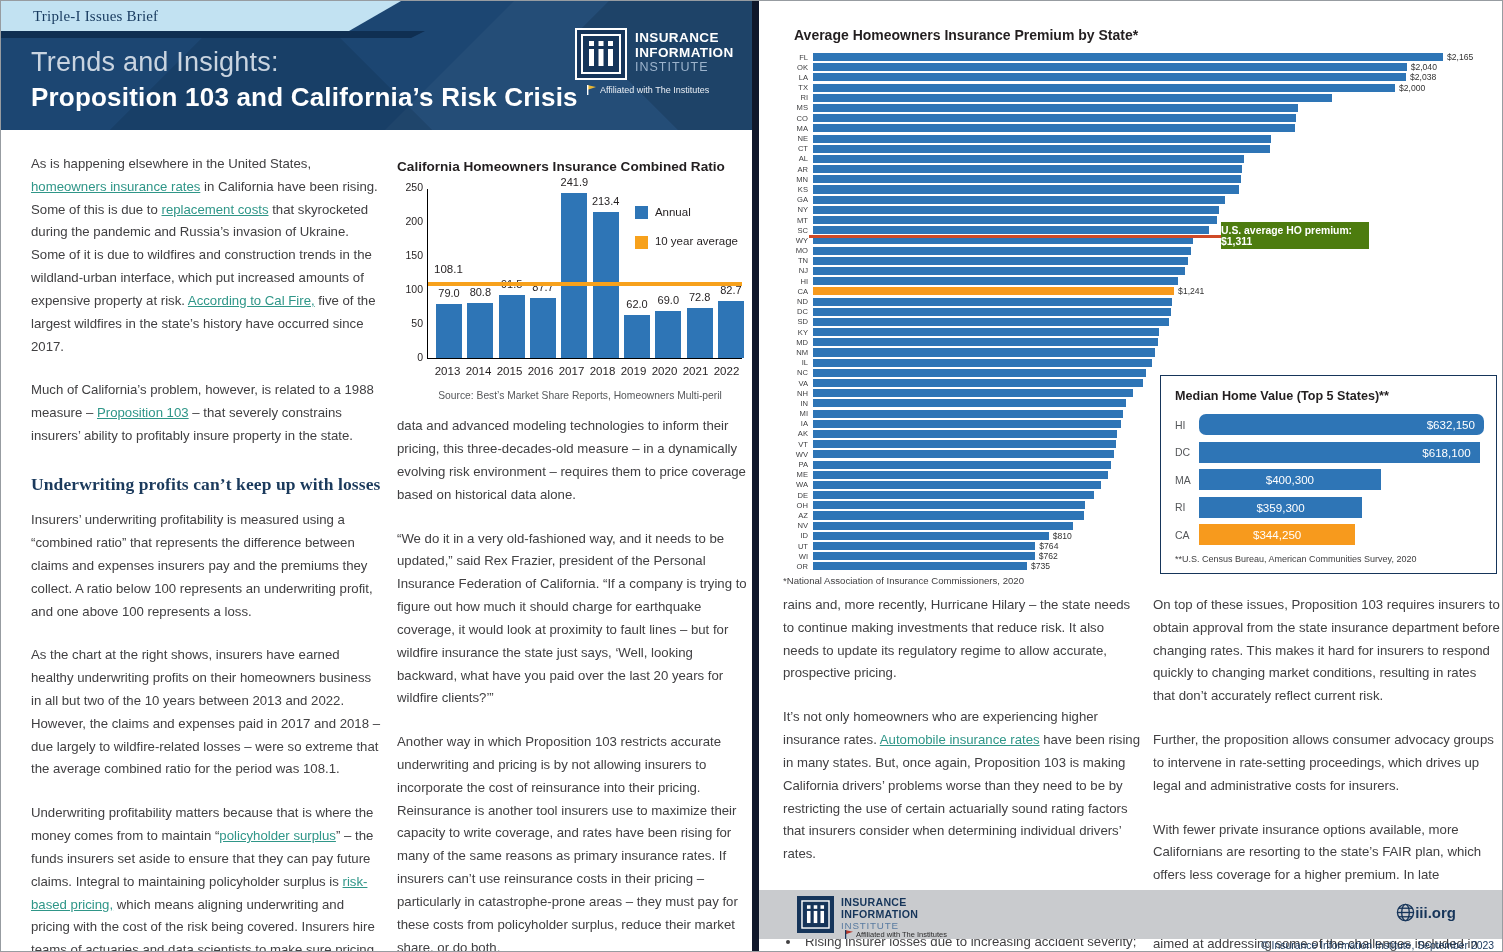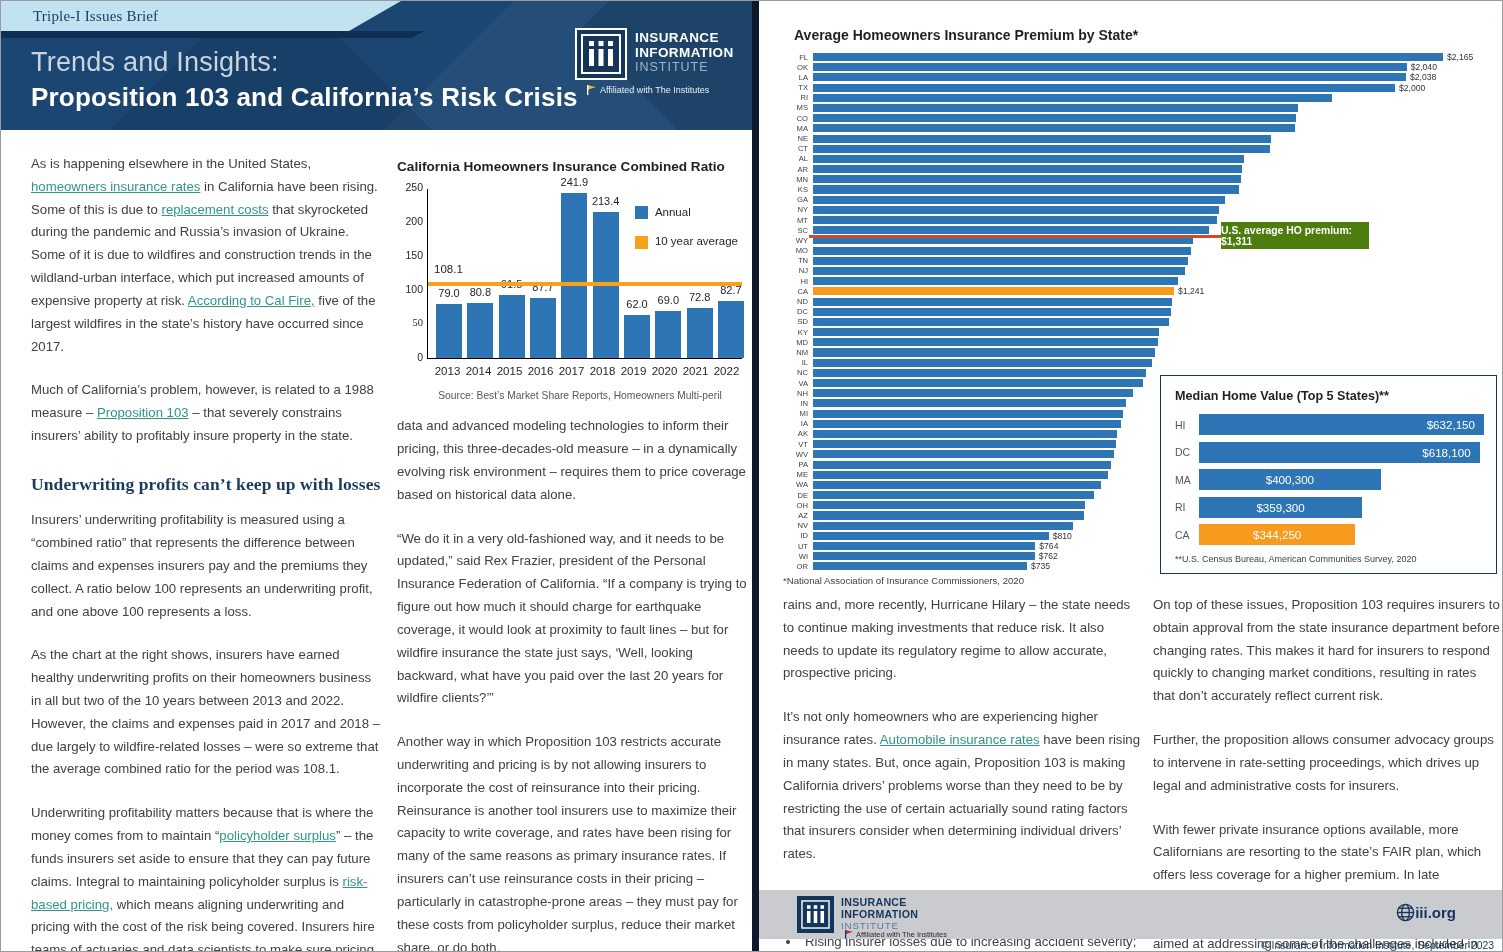--- a/index.html
+++ b/index.html
@@ -199,21 +199,21 @@
               </div>
               <div class="cr-barwrap">
                 <span class="cr-val">82.7</span>
                 <div class="cr-bar" style="height: 56.236px; background: rgb(46, 117, 182);"></div>
               </div>
             </div>
         <span class="cr-ytick" style="bottom: 170px;">250</span>
             <span class="cr-ytick" style="bottom: 136px;">200</span>
             <span class="cr-ytick" style="bottom: 102px;">150</span>
             <span class="cr-ytick" style="bottom: 68px; margin-left: 8px;">100</span>
-            <span class="cr-ytick" style="bottom: 34px; font-family: Liberation Serif, serif;">50</span>
+            <span class="cr-ytick" style="bottom: 34px;">50</span>
             <span class="cr-ytick" style="bottom: 0px;">0</span>
             <div class="cr-avg" style="bottom: 71.508px; background: rgb(247, 161, 28);"></div>
             <div class="cr-avglabel" style="bottom: 77.508px;">108.1</div>
           </div>
         <div class="cr-x" id="crX">
             <span>2013</span>
             <span>2014</span>
             <span>2015</span>
             <span>2016</span>
             <span>2017</span>
@@ -454,21 +454,21 @@
     <div class="ps-callout" id="psCallout" style="background: #4d7c0f;">
       <span>U.S. average HO premium: $1,311</span>
     </div>
     <div class="ps-foot">*National Association of Insurance Commissioners, 2020</div>
 
     <div class="mh-box">
       <div class="mh-title">Median Home Value (Top 5 States)**</div>
       <div id="medianRows">
           <div class="mh-row">
             <span class="mh-lab">HI</span>
-            <div class="mh-bar" style="width: 287px; background: rgb(46, 117, 182); justify-content: flex-end; padding-right: 9px;">
+            <div class="mh-bar" style="width: 287px; background: rgb(46, 117, 182); justify-content: flex-end; padding-right: 9px; border-radius: 7px;">
               <span>$632,150</span>
             </div>
           </div>
           <div class="mh-row">
             <span class="mh-lab">DC</span>
             <div class="mh-bar" style="width: 280.621px; background: rgb(46, 117, 182); justify-content: flex-end; padding-right: 9px;">
               <span>$618,100</span>
             </div>
           </div>
           <div class="mh-row">

